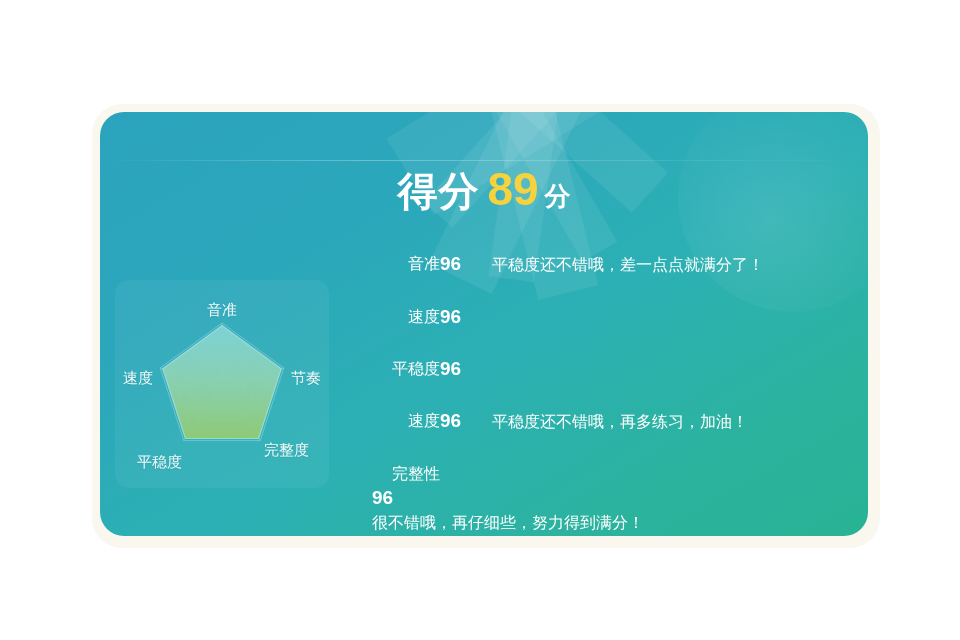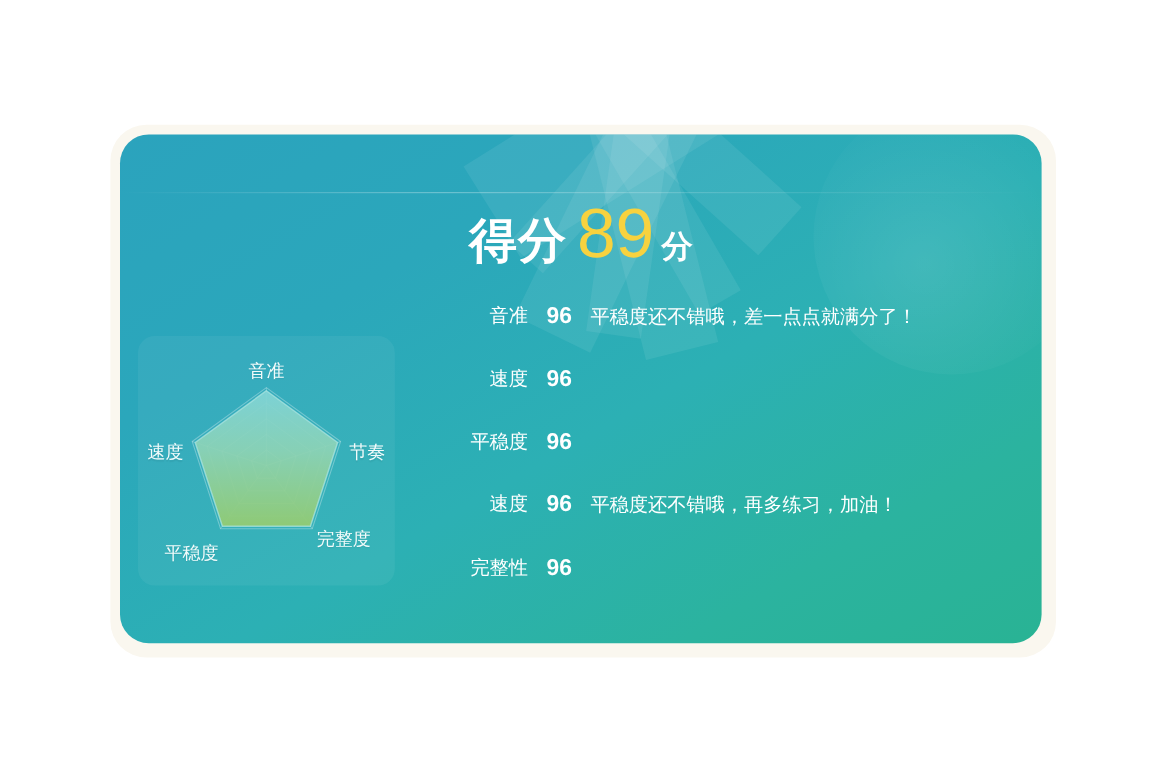--- a/index.html
+++ b/index.html
@@ -83,22 +83,22 @@
     z-index: 4;
   }
   .score-head .lbl {
     font-size: 40px;
     font-weight: bold;
     color: #ffffff;
     letter-spacing: 1px;
     vertical-align: baseline;
   }
   .score-head .num {
-    font-size: 58px;
-    font-weight: normal;
+    font-size: 46px;
+    font-weight: bold;
     color: #f7d23f;
     margin: 0 6px 0 8px;
     vertical-align: baseline;
   }
   .score-head .unit {
     font-size: 26px;
     font-weight: bold;
     color: #ffffff;
     vertical-align: baseline;
   }
@@ -139,33 +139,33 @@
     left: 272px;
     top: 140px;
     width: 478px;
     z-index: 3;
   }
   .row {
     display: flex;
     align-items: flex-start;
     margin-bottom: 28px;
   }
-  .row:last-child { margin-bottom: 0; }
+  .row:last-child { margin-bottom: 0; flex-direction: column; }
   .row .name {
     width: 68px;
     flex: none;
     text-align: right;
     color: #ffffff;
     font-size: 16px;
     line-height: 24px;
   }
   .row .score {
     width: 52px;
     flex: none;
-    text-align: center;
+    text-align: left;
     color: #ffffff;
     font-size: 19px;
     font-weight: bold;
     line-height: 24px;
   }
   .row .comment {
     flex: 1;
     color: #ffffff;
     font-size: 16px;
     line-height: 25px;
@@ -250,18 +250,19 @@
 
       <div class="row">
         <span class="name">速度</span>
         <span class="score">96</span>
         <span class="comment">平稳度还不错哦，再多练习，加油！</span>
       </div>
 
       <div class="row">
         <span class="name">完整性</span>
         <span class="score">96</span>
+        <span class="comment">很不错哦，再仔细些，努力得到满分！</span>
       </div>
 
     </div>
 
   </div>
 </div>
 
 </body></html>

